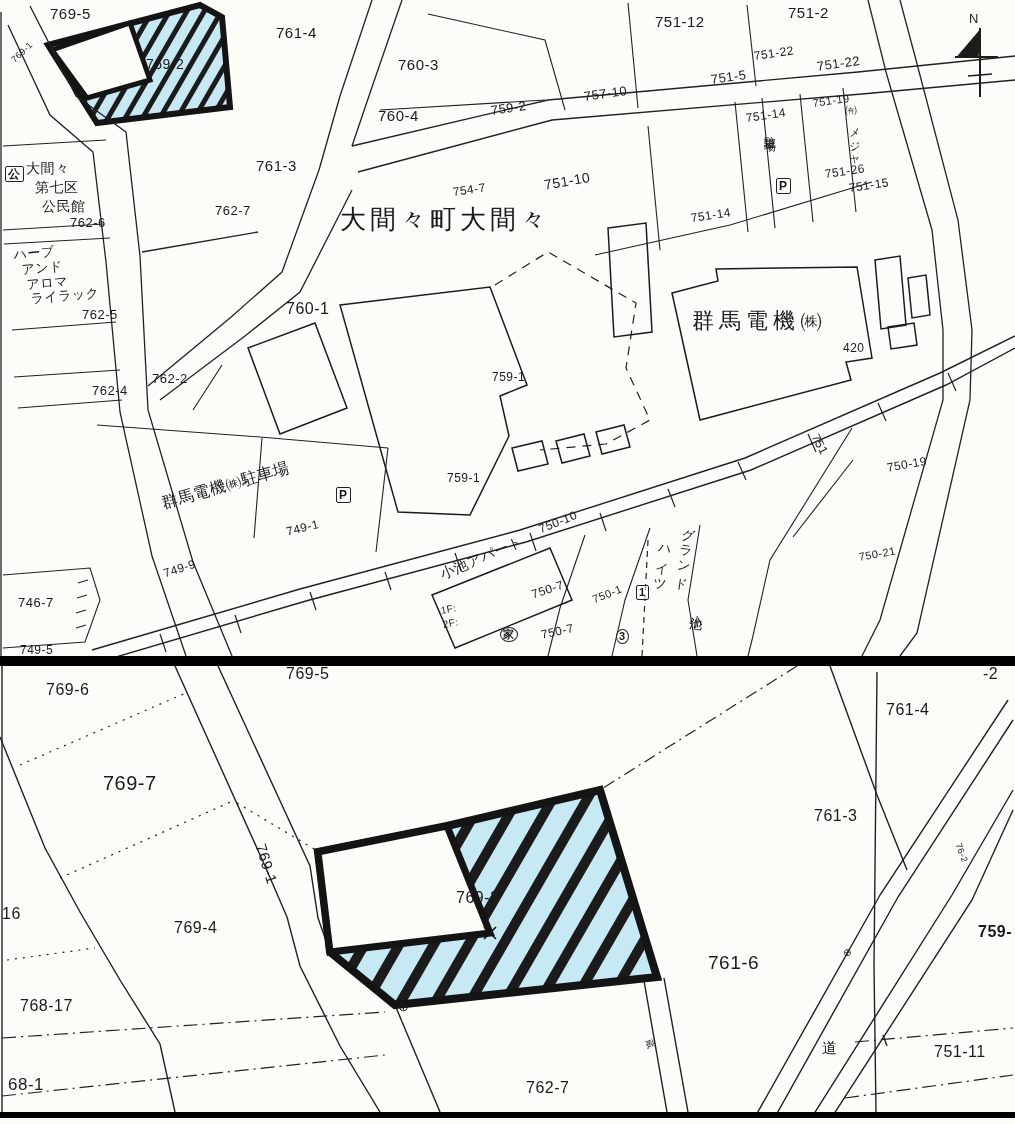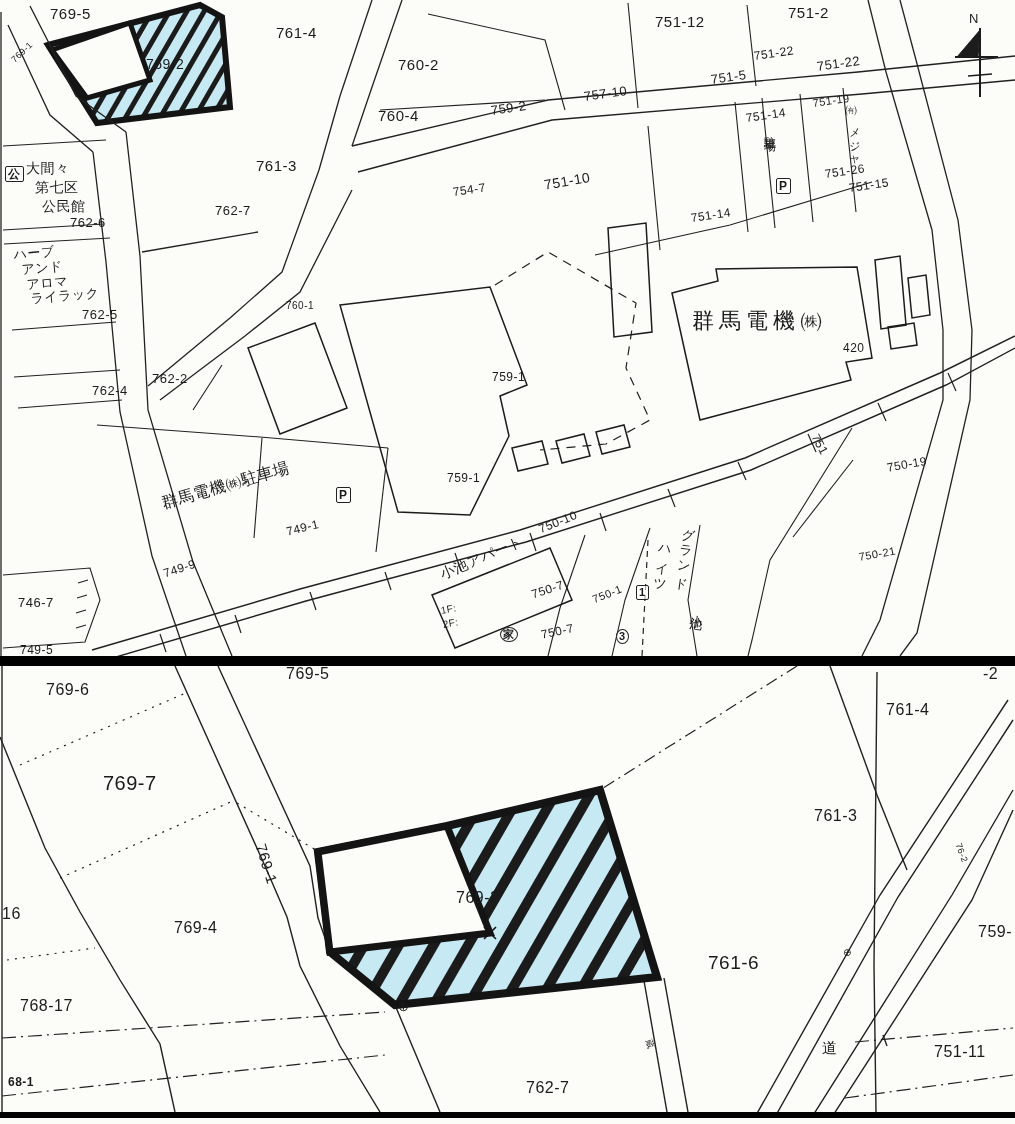--- a/index.html
+++ b/index.html
@@ -117,21 +117,21 @@
         <path d="M980 28 L980 97"></path>
         <polygon points="980,30 957,57 978,57" fill="#1c1c1c" stroke-width="1"></polygon>
         <path d="M955 57 L998 57"></path>
           <path d="M968 76 L992 74" stroke-width="1.4"></path>
       </g>
     </svg>
   <span class="lbl" style="left: 50px; top: 6px; font-size: 15px;">769-5</span>
       <span class="lbl" style="left: 146px; top: 57px; font-size: 14px;">769-2</span>
       <span class="lbl" style="left: 10px; top: 58px; font-size: 9px; transform: rotate(-44deg);">769-1</span>
       <span class="lbl" style="left: 276px; top: 25px; font-size: 15px;">761-4</span>
-      <span class="lbl" style="left: 398px; top: 57px; font-size: 15px;">760-2</span>
+      <span class="lbl" style="left: 398px; top: 57px; font-size: 15px;">760-3</span>
       <span class="lbl" style="left: 655px; top: 14px; font-size: 15px;">751-12</span>
       <span class="lbl" style="left: 788px; top: 5px; font-size: 15px;">751-2</span>
       <span class="lbl" style="left: 753px; top: 50px; font-size: 12px; transform: rotate(-8deg);">751-22</span>
       <span class="lbl" style="left: 816px; top: 60px; font-size: 13px; transform: rotate(-8deg);">751-22</span>
       <span class="lbl" style="left: 710px; top: 73px; font-size: 13px; transform: rotate(-8deg);">751-5</span>
       <span class="lbl" style="left: 583px; top: 90px; font-size: 13px; transform: rotate(-8deg);">757-10</span>
       <span class="lbl" style="left: 378px; top: 108px; font-size: 15px;">760-4</span>
       <span class="lbl" style="left: 490px; top: 104px; font-size: 13px; transform: rotate(-8deg);">759-2</span>
       <span class="lbl" style="left: 745px; top: 112px; font-size: 12px; transform: rotate(-8deg);">751-14</span>
       <span class="lbl" style="left: 812px; top: 98px; font-size: 11px; transform: rotate(-8deg);">751-19</span>
@@ -151,23 +151,24 @@
       <span class="lbl" style="left: 70px; top: 216px; font-size: 13px;">762-6</span>
       <span class="lbl" style="left: 13px; top: 248px; font-size: 13px; transform: rotate(-5deg);">ハーブ</span>
       <span class="lbl" style="left: 21px; top: 263px; font-size: 13px; transform: rotate(-5deg);">アンド</span>
       <span class="lbl" style="left: 26px; top: 278px; font-size: 13px; transform: rotate(-5deg);">アロマ</span>
       <span class="lbl" style="left: 30px; top: 292px; font-size: 13px; transform: rotate(-5deg);">ライラック</span>
       <span class="lbl" style="left: 82px; top: 308px; font-size: 13px;">762-5</span>
       <span class="lbl" style="left: 92px; top: 384px; font-size: 13px;">762-4</span>
       <span class="lbl" style="left: 152px; top: 372px; font-size: 13px;">762-2</span>
       <span class="lbl" style="left: 18px; top: 596px; font-size: 13px;">746-7</span>
       <span class="lbl" style="left: 20px; top: 644px; font-size: 12px;">749-5</span>
+      <span class="lbl" style="left: 340px; top: 206px; font-size: 26px; letter-spacing: 4px;">大間々町大間々</span>
       <span class="lbl" style="left: 452px; top: 186px; font-size: 12px; transform: rotate(-8deg);">754-7</span>
       <span class="lbl" style="left: 543px; top: 178px; font-size: 14px; transform: rotate(-10deg);">751-10</span>
-      <span class="lbl" style="left: 286px; top: 301px; font-size: 10px;">760-1</span>
+      <span class="lbl" style="left: 286px; top: 301px; font-size: 16px;">760-1</span>
       <span class="lbl" style="left: 692px; top: 310px; font-size: 22px; letter-spacing: 5px;">群馬電機㈱</span>
       <span class="lbl" style="left: 843px; top: 342px; font-size: 12px;">420</span>
       <span class="lbl" style="left: 492px; top: 371px; font-size: 12px;">759-1</span>
       <span class="lbl" style="left: 447px; top: 472px; font-size: 12px;">759-1</span>
       <span class="lbl" style="left: 160px; top: 496px; font-size: 16px; transform: rotate(-16deg);">群馬電機㈱駐車場</span>
       <span class="lbl kbox" style="left: 336px; top: 487px; font-size: 12px;">P</span>
       <span class="lbl" style="left: 285px; top: 526px; font-size: 12px; transform: rotate(-14deg);">749-1</span>
       <span class="lbl" style="left: 162px; top: 568px; font-size: 12px; transform: rotate(-18deg);">749-9</span>
       <span class="lbl" style="left: 438px; top: 568px; font-size: 14px; transform: rotate(-23deg);">小池アパート</span>
       <span class="lbl" style="left: 440px; top: 606px; font-size: 10px; transform: rotate(-10deg);">1F:</span>
@@ -237,25 +238,25 @@
       <span class="lbl" style="left: 286px; top: 0px; font-size: 16px;">769-5</span>
       <span class="lbl" style="left: 983px; top: 0px; font-size: 16px;">-2</span>
       <span class="lbl" style="left: 103px; top: 107px; font-size: 20px;">769-7</span>
       <span class="lbl" style="left: 886px; top: 36px; font-size: 16px;">761-4</span>
       <span class="lbl" style="left: 268px; top: 176px; font-size: 15px; transform: rotate(73deg);">769-1</span>
       <span class="lbl" style="left: 814px; top: 142px; font-size: 16px;">761-3</span>
       <span class="lbl" style="left: 456px; top: 224px; font-size: 16px;">769-2</span>
       <span class="lbl" style="left: 2px; top: 240px; font-size: 16px;">16</span>
       <span class="lbl" style="left: 174px; top: 254px; font-size: 16px;">769-4</span>
       <span class="lbl" style="left: 708px; top: 287px; font-size: 19px;">761-6</span>
-      <span class="lbl" style="left: 978px; top: 258px; font-size: 16px;">759-</span>
+      <span class="lbl" style="left: 978px; top: 258px; font-size: 16px; font-weight: bold;">759-</span>
       <span class="lbl" style="left: 20px; top: 332px; font-size: 16px;">768-17</span>
       <span class="lbl" style="left: 934px; top: 378px; font-size: 16px;">751-11</span>
       <span class="lbl" style="left: 822px; top: 374px; font-size: 15px;">道</span>
-      <span class="lbl" style="left: 8px; top: 410px; font-size: 12px; font-weight: bold;">68-1</span>
+      <span class="lbl" style="left: 8px; top: 410px; font-size: 17px;">68-1</span>
       <span class="lbl" style="left: 526px; top: 414px; font-size: 16px;">762-7</span>
       <span class="lbl" style="left: 398px; top: 334px; font-size: 13px;">⊕</span>
       <span class="lbl" style="left: 843px; top: 282px; font-size: 10px;">⊕</span>
       <span class="lbl" style="left: 962px; top: 176px; font-size: 9px; transform: rotate(70deg);">76-2</span>
       <span class="lbl" style="left: 652px; top: 372px; font-size: 9px; transform: rotate(70deg);">蔵</span>
     </div>
 
   <div class="hbar" id="bottombar"></div>
 </div>
 

